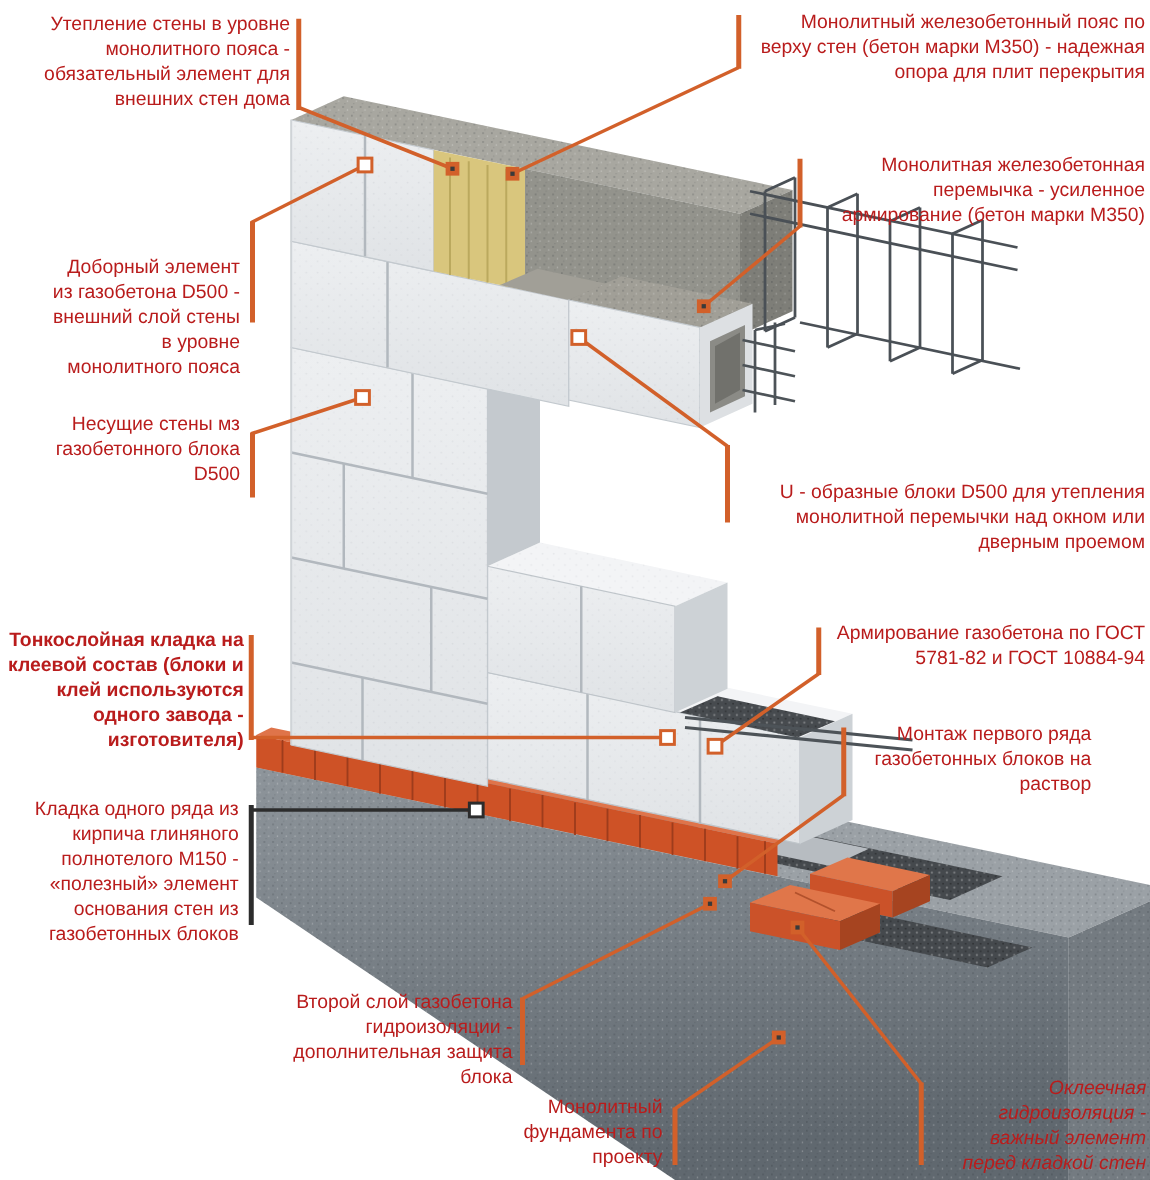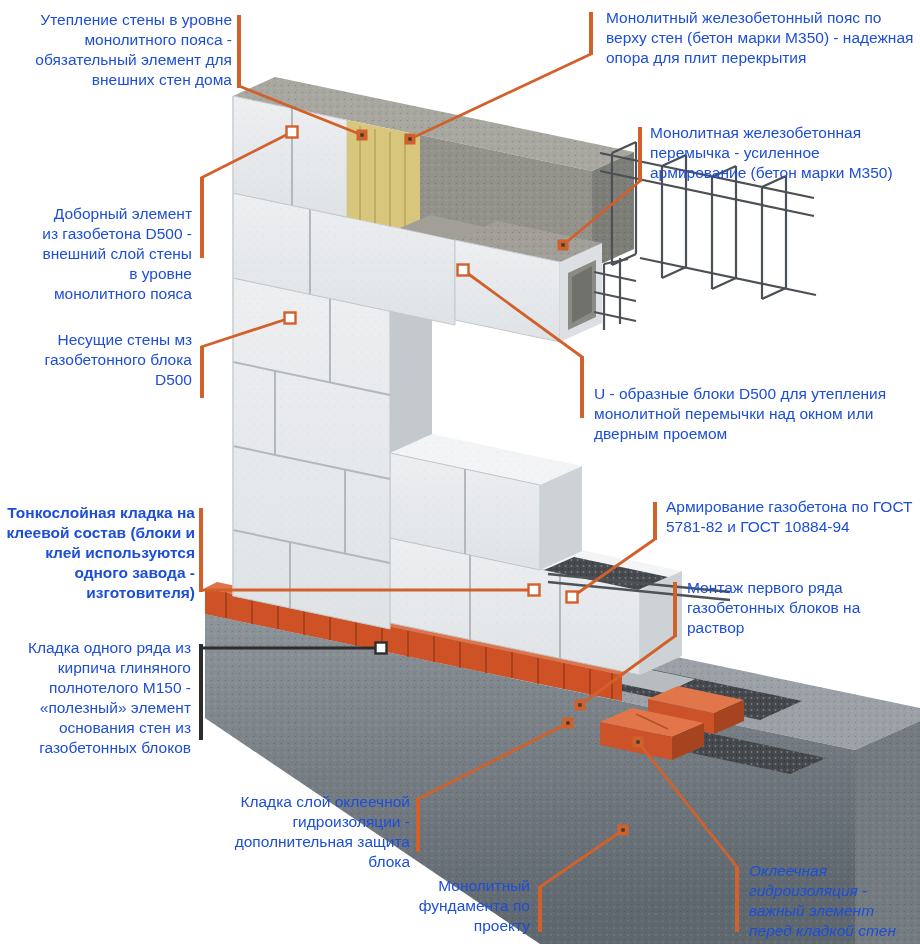--- a/index.html
+++ b/index.html
@@ -2,25 +2,25 @@
 <html><head>
 <meta charset="utf-8">
 <style>
   html,body{margin:0;padding:0;background:#ffffff;}
   .stage{
     position:relative;width:920px;height:944px;background:#ffffff;overflow:hidden;
     font-family:"Liberation Sans","DejaVu Sans",sans-serif;
   }
   .stage svg{position:absolute;left:0;top:0;}
   .callout{
-    position:absolute;color:#1d4ed8;font-size:15.5px;line-height:20px;
+    position:absolute;color:#b91c1c;font-size:15.5px;line-height:20px;
     font-weight:400;letter-spacing:0;
   }
   .ra{text-align:right;}
-  .la{text-align:left;}
+  .la{text-align:right;}
 </style>
 </head>
 <body>
 
 <div class="stage">
 
   <svg width="920" height="944" viewBox="0 0 920 944">
     <defs>
       <pattern id="spC" width="7" height="7" patternUnits="userSpaceOnUse">
         <circle cx="1.5" cy="1.5" r="0.8" fill="rgba(30,35,40,0.22)"></circle>
@@ -286,21 +286,21 @@
   <div class="callout ra" style="left:6px;top:10px;width:226px;">Утепление стены в уровне монолитного пояса - обязательный элемент для внешних стен дома</div>
 
   <div class="callout ra" style="left:40px;top:172px;width:152px;margin-top:32px;">Доборный элемент из газобетона D500 - внешний слой стены в уровне монолитного пояса</div>
 
   <div class="callout ra" style="left:22px;top:330px;width:170px;">Несущие стены мз газобетонного блока D500</div>
 
   <div class="callout ra" style="left:4px;top:503px;width:191px;font-weight:bold;">Тонкослойная кладка на клеевой состав (блоки и клей используются одного завода - изготовителя)</div>
 
   <div class="callout ra" style="left:0px;top:638px;width:191px;">Кладка одного ряда из кирпича глиняного полнотелого М150 - «полезный» элемент основания стен из газобетонных блоков</div>
 
-  <div class="callout ra" style="left:190px;top:792px;width:220px;">Кладка слой оклеечной гидроизоляции - дополнительная защита блока</div>
+  <div class="callout ra" style="left:190px;top:792px;width:220px;">Второй слой газобетона гидроизоляции - дополнительная защита блока</div>
 
   <div class="callout ra" style="left:398px;top:876px;width:132px;">Монолитный фундамента по проекту</div>
 
   <div class="callout la" style="left:606px;top:8px;width:310px;">Монолитный железобетонный пояс по верху стен (бетон марки М350) - надежная опора для плит перекрытия</div>
 
   <div class="callout la" style="left:650px;top:123px;width:266px;">Монолитная железобетонная перемычка - усиленное армирование (бетон марки М350)</div>
 
   <div class="callout la" style="left:594px;top:351px;width:322px;margin-top:33px;">U - образные блоки D500 для утепления монолитной перемычки над окном или дверным проемом</div>
 
   <div class="callout la" style="left:666px;top:497px;width:250px;">Армирование газобетона по ГОСТ 5781-82 и ГОСТ 10884-94</div>

